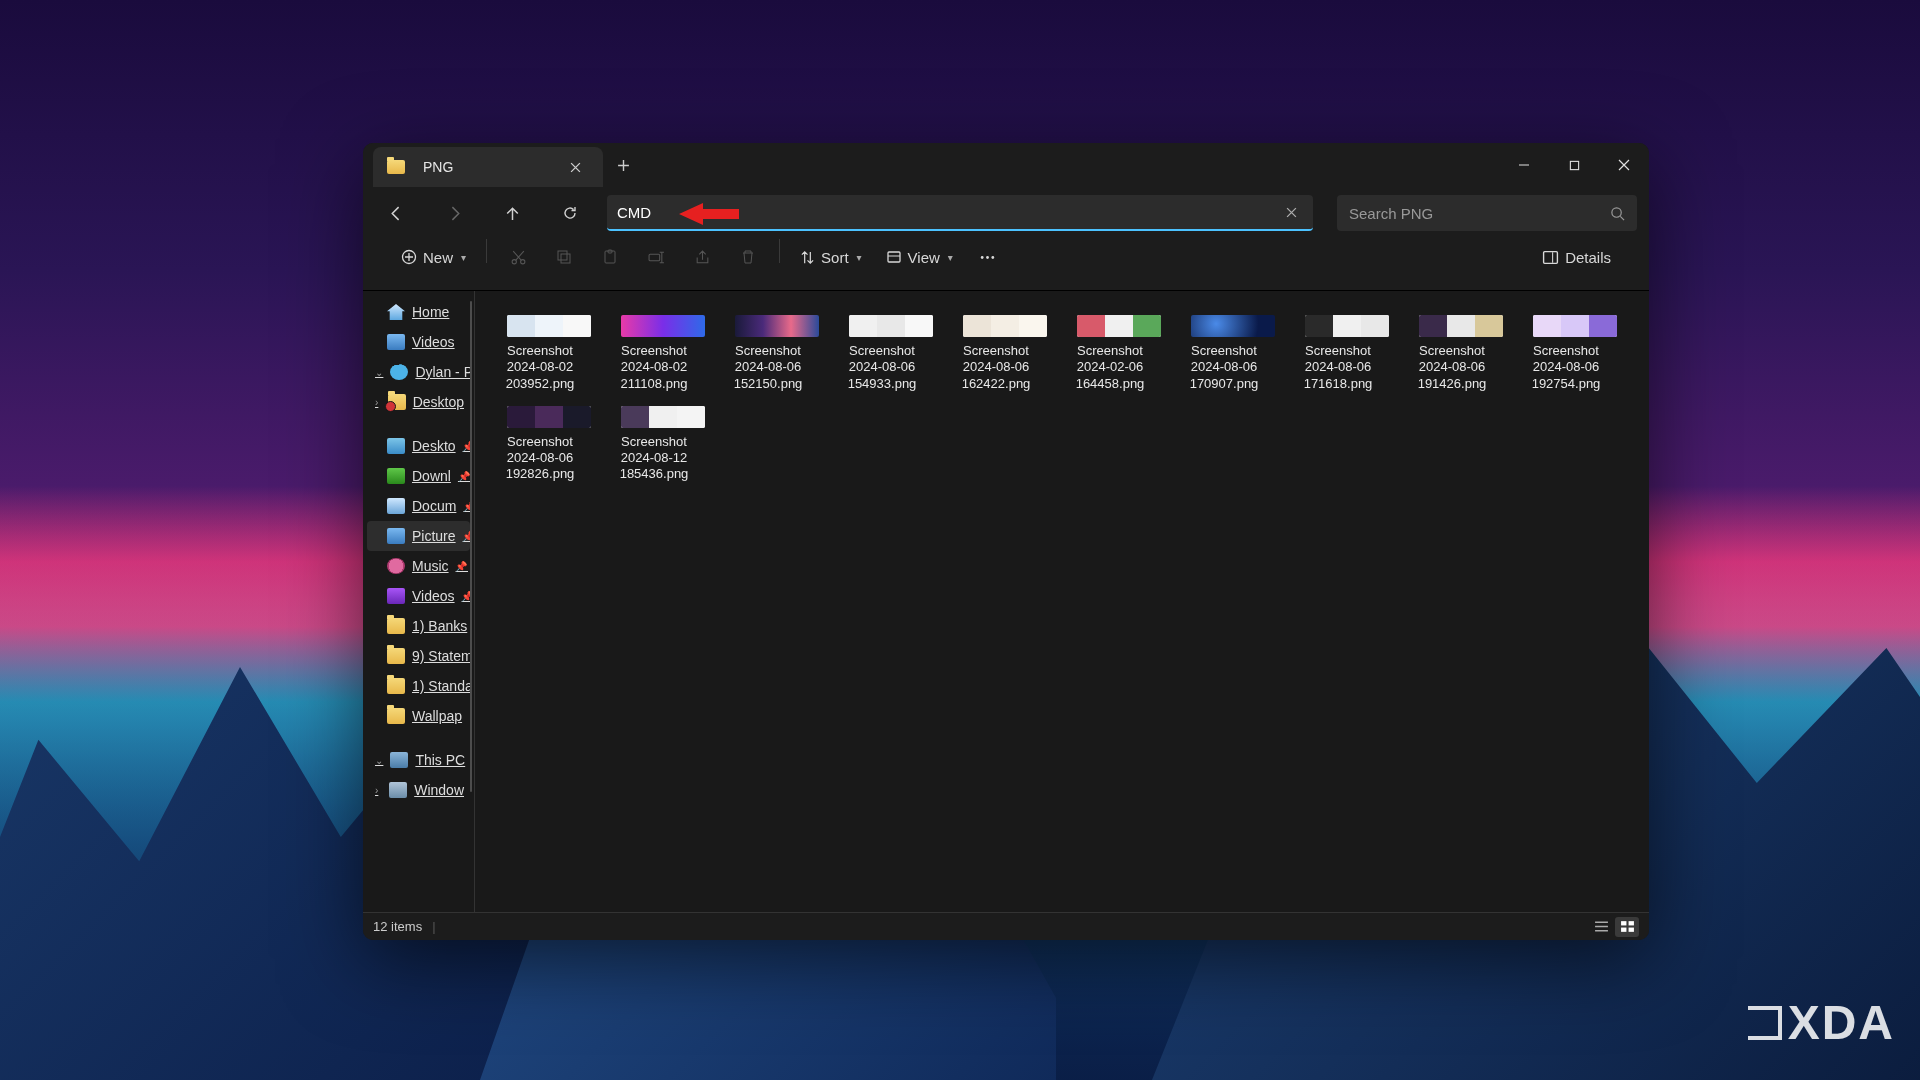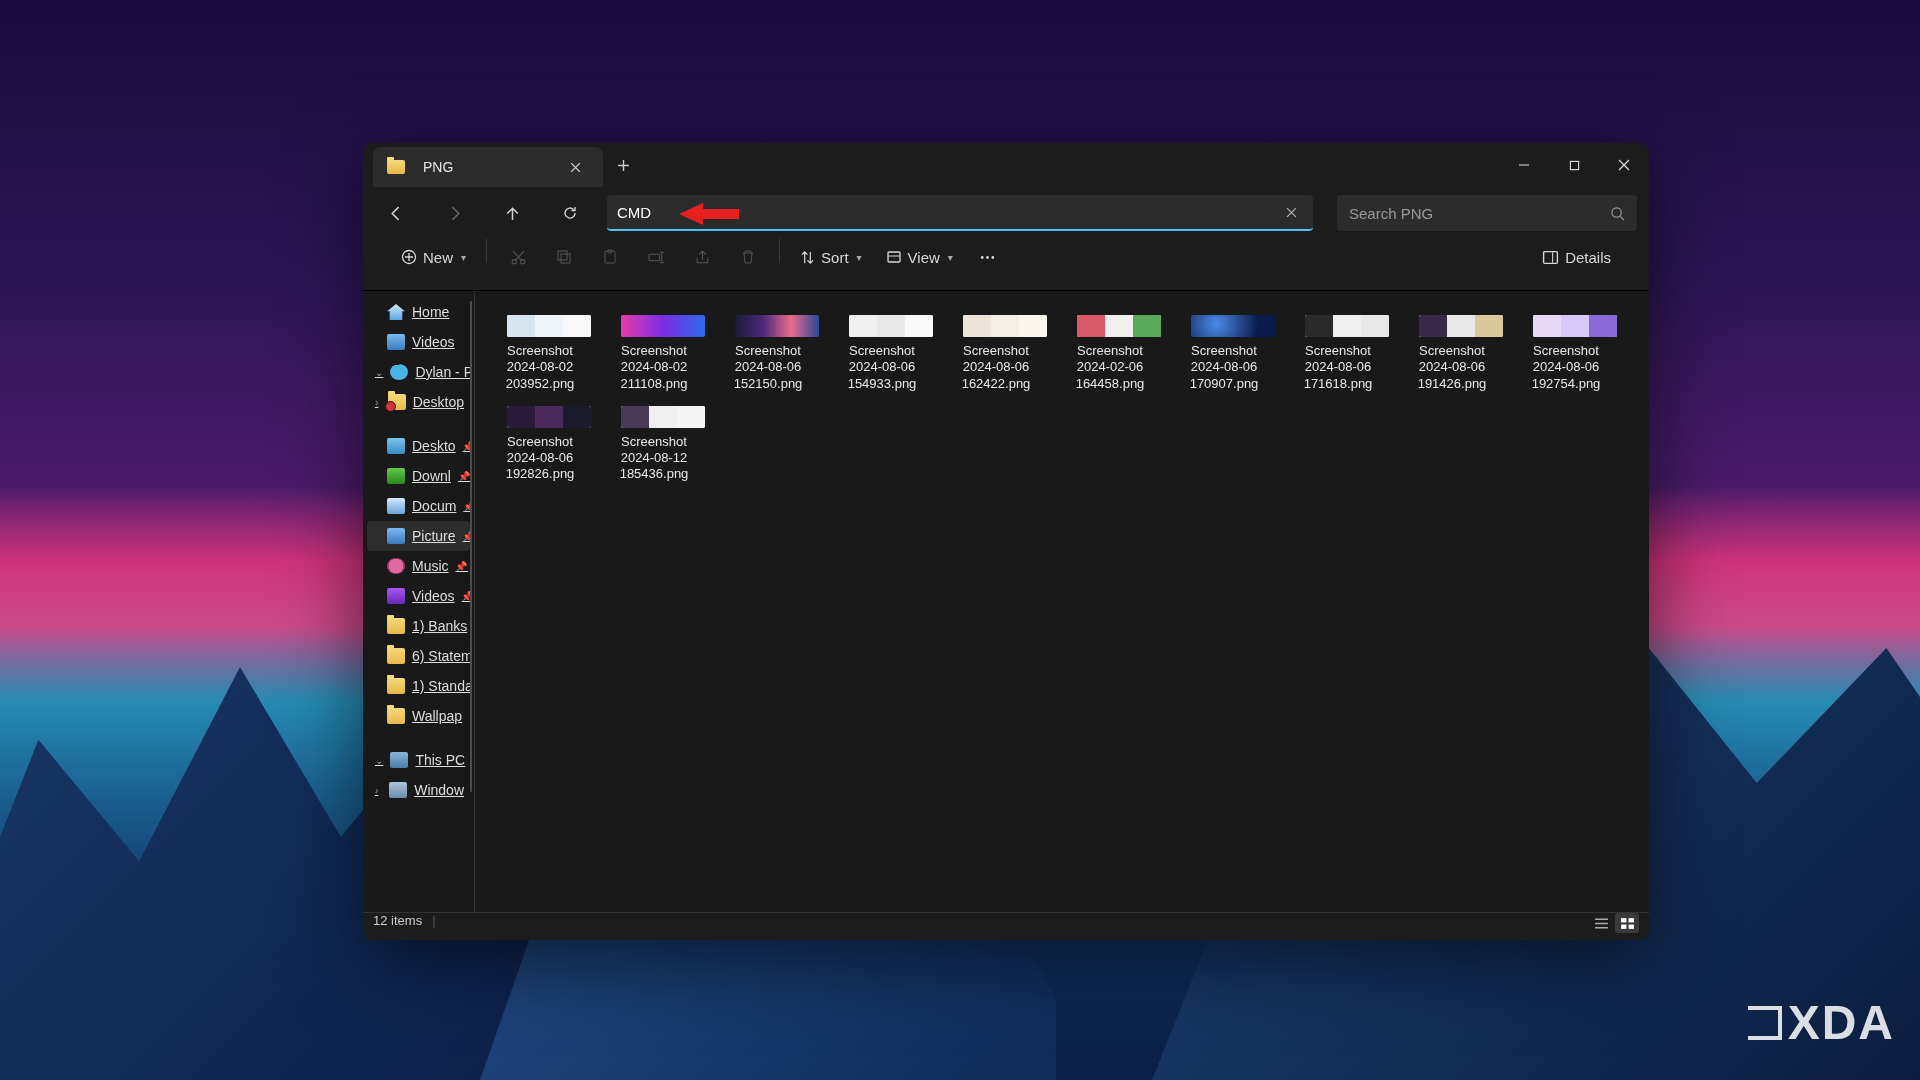--- a/index.html
+++ b/index.html
@@ -113,21 +113,21 @@
 .t5 span:nth-child(1){background:#ece4d8;} .t5 span:nth-child(2){background:#f4eee4;} .t5 span:nth-child(3){background:#faf6ee;}
 .t6 span:nth-child(1){background:#d85a6a;} .t6 span:nth-child(2){background:#f0f0f0;} .t6 span:nth-child(3){background:#5aa85a;}
 .t7{background:radial-gradient(circle at 30% 40%,#4a8ae8,#0a1a4a 70%);}
 .t8 span:nth-child(1){background:#2a2a2a;} .t8 span:nth-child(2){background:#f0f0f0;} .t8 span:nth-child(3){background:#e8e8e8;}
 .t9 span:nth-child(1){background:#3a2a4a;} .t9 span:nth-child(2){background:#e8e8e8;} .t9 span:nth-child(3){background:#d8c89a;}
 .t10 span:nth-child(1){background:#e8d8f8;} .t10 span:nth-child(2){background:#d8c8f8;} .t10 span:nth-child(3){background:#8a6ad8;}
 .t11 span:nth-child(1){background:#2a1a3a;} .t11 span:nth-child(2){background:#4a2a5a;} .t11 span:nth-child(3){background:#1a1a2a;}
 .t12 span:nth-child(1){background:#4a3a5a;} .t12 span:nth-child(2){background:#f0f0f0;} .t12 span:nth-child(3){background:#f4f4f4;}
 
 
-.status { height:28px; border-top:1px solid #333; display:flex; padding:0 10px; font-size:13px; color:#ccc; background:#1c1c1c; }
+.status { height:28px; border-top:1px solid #333; display:flex; align-items:center; padding:0 10px; font-size:13px; color:#ccc; background:#1c1c1c; }
 .status .right{margin-left:auto;display:flex;gap:2px;}
 .viewbtn{width:24px;height:20px;display:flex;align-items:center;justify-content:center;border-radius:3px;color:#aaa;}
 .viewbtn.active{background:#3a3a3a;color:#fff;}
 
 svg{display:block;}
 </style>
 </head>
 <body>
 
 <div class="mtn a"></div>
@@ -344,21 +344,21 @@
             <span class="pin">📌</span>
           </div>
         </div>
       <div id="folders-slot">
           <div class="sitem indent2">
             <span class="ico folder"></span>
             <span>1) Banks</span>
           </div>
           <div class="sitem indent2">
             <span class="ico folder"></span>
-            <span>6) Statem</span>
+            <span>9) Statem</span>
           </div>
           <div class="sitem indent2">
             <span class="ico folder"></span>
             <span>1) Standa</span>
           </div>
           <div class="sitem indent2">
             <span class="ico folder"></span>
             <span>Wallpap</span>
           </div>
         </div>

